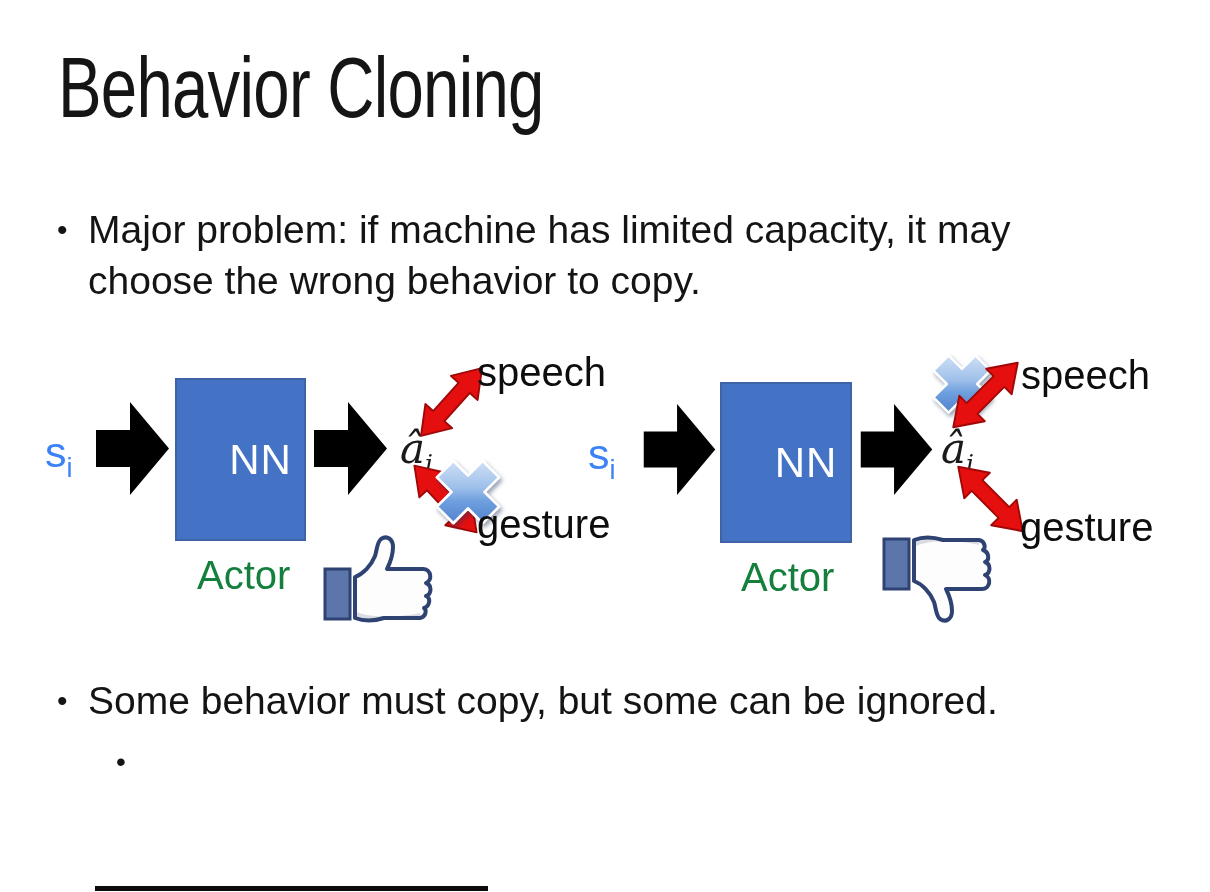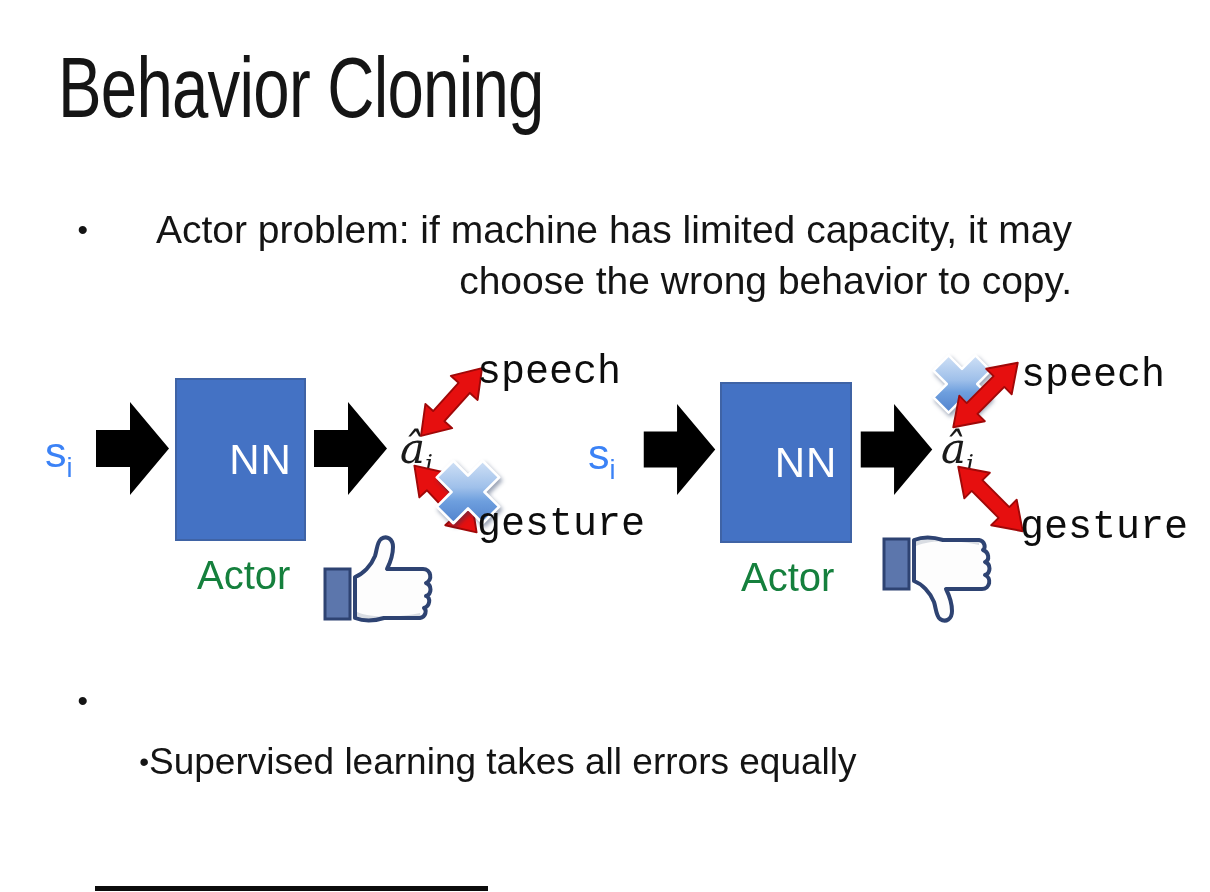--- a/index.html
+++ b/index.html
@@ -1,18 +1,18 @@
 <!DOCTYPE html>
 <html><head>
 <meta charset="utf-8">
 <style>
   html,body{margin:0;padding:0;background:#888;}
   .slide{
     position:relative; width:1210px; height:892px; background:#ffffff;
-    font-family:"Liberation Sans",sans-serif; color:#111; overflow:hidden;text-align:right;
+    font-family:"Liberation Sans",sans-serif; color:#111; overflow:hidden;
   }
   .title{
     position:absolute; left:58px; top:38px;
     font-size:86px; font-weight:300; letter-spacing:-1px; color:#151515;
     transform:scaleX(0.76); transform-origin:left top; white-space:nowrap;
   }
   .bullet{ position:absolute; display:flex; color:#141414; }
   .bullet .dot{ flex:0 0 auto; }
   .bullet .txt{ display:block; }
   .b1{ left:57px; top:204px; width:1015px; font-size:39px; line-height:51px; }
@@ -26,21 +26,21 @@
   .io-label{ font-size:43px; color:#3b82f6; white-space:nowrap; }
   .io-label sub{ font-size:27px; }
   .math{ font-family:"DejaVu Serif",serif; font-style:italic; font-size:42px; color:#1a1a1a; white-space:nowrap;margin-left:8px;}
   .math sub{ font-size:25px; }
   .nn-box{
     background:#4472C4; border:2px solid #3F63A5; box-sizing:border-box;
     display:flex; align-items:center; justify-content:center;
     color:#ffffff; font-size:42px; letter-spacing:1px;padding-left:40px;
   }
   .caption{ font-size:40px; color:#15803d; }
-  .branch-label{ font-size:40px; color:#0d0d0d; white-space:nowrap;font-family:Liberation Mono, monospace; }
+  .branch-label{ font-size:40px; color:#0d0d0d; white-space:nowrap; }
   .dbl{ overflow:visible; }
   .xmark{ filter:drop-shadow(2px 3px 2px rgba(30,50,90,0.45)); overflow:visible; }
   .footer-line{ position:absolute; left:95px; top:886px; width:393px; height:5px; background:#0c0c0c; }
 </style>
 </head>
 <body>
 
 <svg width="0" height="0" style="position:absolute">
   <defs>
     <linearGradient id="xgrad" x1="0" y1="0" x2="1" y2="1">
@@ -70,21 +70,21 @@
     </symbol>
   </defs>
 </svg>
 
 <div class="slide">
 
   <div class="title">Behavior Cloning</div>
 
   <div class="bullet b1">
     <span class="dot">•</span>
-    <span class="txt">Actor problem: if machine has limited capacity, it may choose the wrong behavior to copy.</span>
+    <span class="txt">Major problem: if machine has limited capacity, it may choose the wrong behavior to copy.</span>
   </div>
 
   <div>
     <div class="abs io-label" style="left:45px; top:428px;">
       <span>s</span><sub>i</sub>
     </div>
     <svg class="abs" style="left:96px; top:400px;" width="73" height="97">
         <use href="#blockarrow"></use>
       </svg>
     <div class="abs nn-box" style="left:175px; top:378px; width:131px; height:163px;">
@@ -149,20 +149,20 @@
 
     <svg class="abs" style="left:881px; top:533px;" width="124" height="92">
         <g>
           <use href="#thumb-sym" transform="translate(0,92) scale(1,-1)" transform-origin="0 0"></use>
         </g>
       </svg>
   </div>
 
   <div class="bullet b2">
     <span class="dot">•</span>
+    <span class="txt">Some behavior must copy, but some can be ignored.</span>
   </div>
   <div class="bullet b3">
     <span class="dot">•</span>
-    <span class="txt">Supervised learning takes all errors equally</span>
   </div>
 
   <div class="footer-line"></div>
 </div>
 
 </body></html>

